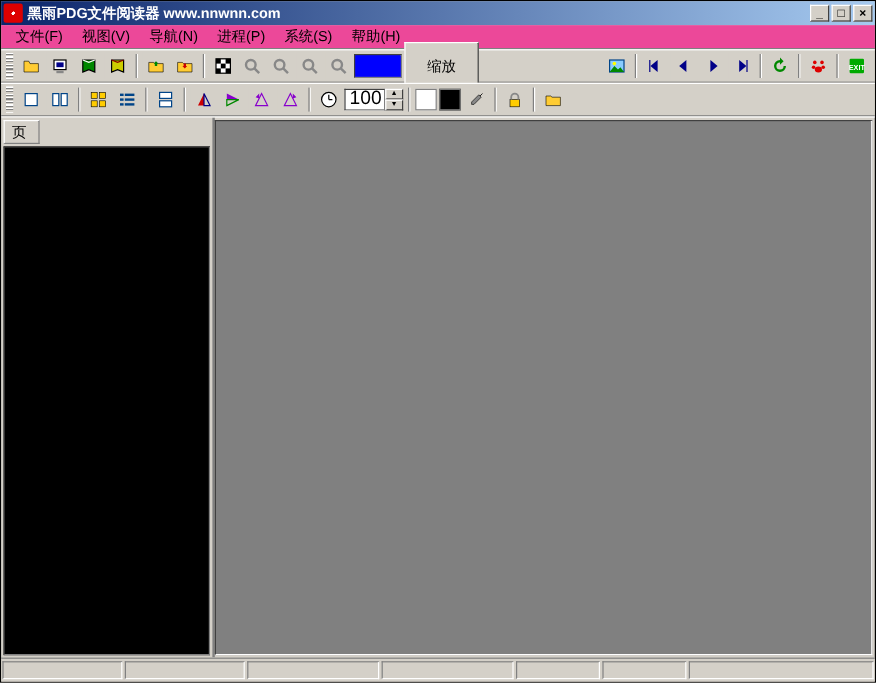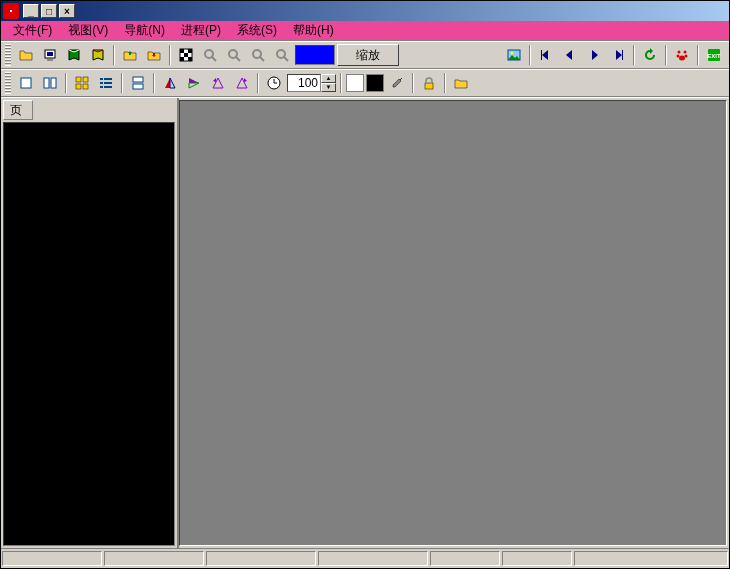--- a/index.html
+++ b/index.html
@@ -10,42 +10,43 @@
 .titlebar .icon::before { content: ""; position: absolute; inset: 3px; background: radial-gradient(#fff 20%, transparent 21%); }
 .titlebar .title { flex: 1; white-space: nowrap; }
 .winbtns { display: flex; gap: 2px; }
 .winbtn { width: 16px; height: 14px; background: #d4d0c8; border: 1px solid #fff; border-right-color: #404040; border-bottom-color: #404040; display: flex; align-items: center; justify-content: center; font-family: Arial; font-size: 10px; font-weight: bold; color: #000; cursor: pointer; }
 .menubar { background: #ec4899; height: 20px; display: flex; align-items: center; padding: 0 4px; border-bottom: 1px solid #808080; }
 .menuitem { padding: 2px 8px; cursor: pointer; }
 .toolbar { background: #d4d0c8; height: 28px; display: flex; align-items: center; padding: 2px 4px; border-top: 1px solid #fff; border-bottom: 1px solid #808080; gap: 2px; }
 .tbtn { width: 22px; height: 22px; border: 1px solid #d4d0c8; display: flex; align-items: center; justify-content: center; cursor: pointer; position: relative; }
 .sep { width: 2px; height: 20px; border-left: 1px solid #808080; border-right: 1px solid #fff; margin: 0 2px; }
 .colorbox { width: 40px; height: 20px; border: 1px solid #808080; border-top-color: #404040; border-left-color: #404040; }
-.zoombtn { height: 22px; padding: 0 18px; border: 1px solid #fff; border-right-color: #404040; border-bottom-color: #404040; cursor: pointer; display: flex; align-items: center; background: #d4d0c8; }
+.zoombtn { height: 40px; padding: 0 18px; border: 1px solid #fff; border-right-color: #404040; border-bottom-color: #404040; cursor: pointer; display: flex; align-items: center; background: #d4d0c8; }
 .spinner { display: flex; align-items: center; }
-.spinner input { width: 34px; height: 18px; border: 1px solid #808080; border-top-color: #404040; border-left-color: #404040; text-align: right; padding-right: 2px; font-size: 12px; }
+.spinner input { width: 34px; height: 18px; border: 1px solid #808080; border-top-color: #404040; border-left-color: #404040; text-align: right; padding-right: 2px; font-size: 16px; }
 .spinbtns { display: flex; flex-direction: column; }
 .spinbtns div { width: 15px; height: 9px; background: #d4d0c8; border: 1px solid #fff; border-right-color: #404040; border-bottom-color: #404040; font-size: 6px; line-height: 6px; text-align: center; cursor: pointer; }
 .swatch { width: 18px; height: 18px; border: 1px solid #808080; }
 .content { flex: 1; display: flex; border-top: 1px solid #fff; overflow: hidden; }
 .sidebar { width: 178px; background: #d4d0c8; display: flex; flex-direction: column; border-right: 2px solid #808080; }
 .tab { height: 20px; background: #d4d0c8; border: 1px solid #fff; border-right-color: #808080; border-bottom-color: #808080; display: flex; align-items: center; padding: 0 6px; width: 30px; margin: 2px 0 0 2px; }
 .thumbs { flex: 1; background: #000; margin: 2px; border: 1px solid #808080; border-top-color: #404040; border-left-color: #404040; }
 .viewer { flex: 1; background: #808080; border: 1px solid #404040; border-right-color: #fff; border-bottom-color: #fff; margin: 2px 2px 2px 0; }
 .statusbar { height: 20px; background: #d4d0c8; display: flex; border-top: 1px solid #808080; }
 .statuscell { border: 1px solid #808080; border-top-color: #808080; border-left-color: #808080; border-right-color: #fff; border-bottom-color: #fff; margin: 2px 1px; }
 svg { width: 16px; height: 16px; }
 .grip { width: 6px; height: 22px; background: repeating-linear-gradient(to bottom, #fff 0 1px, #808080 1px 2px, transparent 2px 3px); margin-right: 2px; }
 </style>
 </head>
 <body>
 
 <div class="window">
   <div class="titlebar">
     <div class="icon"></div>
+    <div class="title">黑雨PDG文件阅读器 www.nnwnn.com</div>
     <div class="winbtns">
       <div class="winbtn">_</div>
       <div class="winbtn">□</div>
       <div class="winbtn">×</div>
     </div>
   </div>
 
   <div class="menubar">
     <div class="menuitem">文件(F)</div>
     <div class="menuitem">视图(V)</div>

